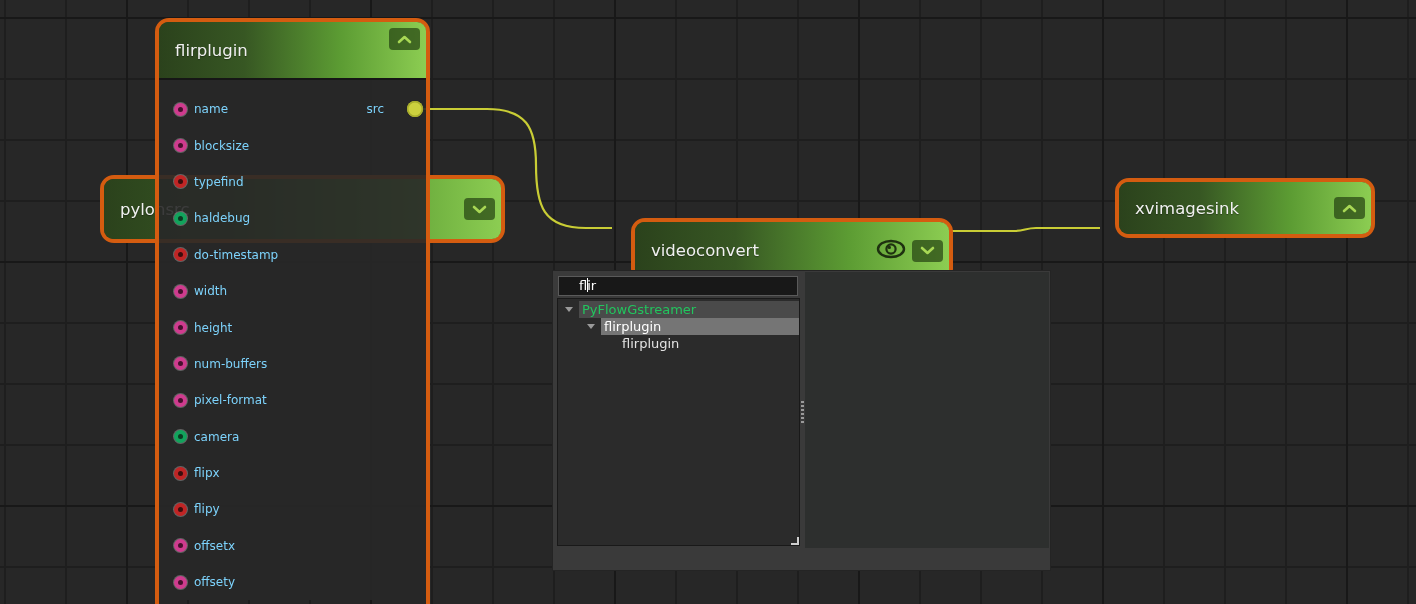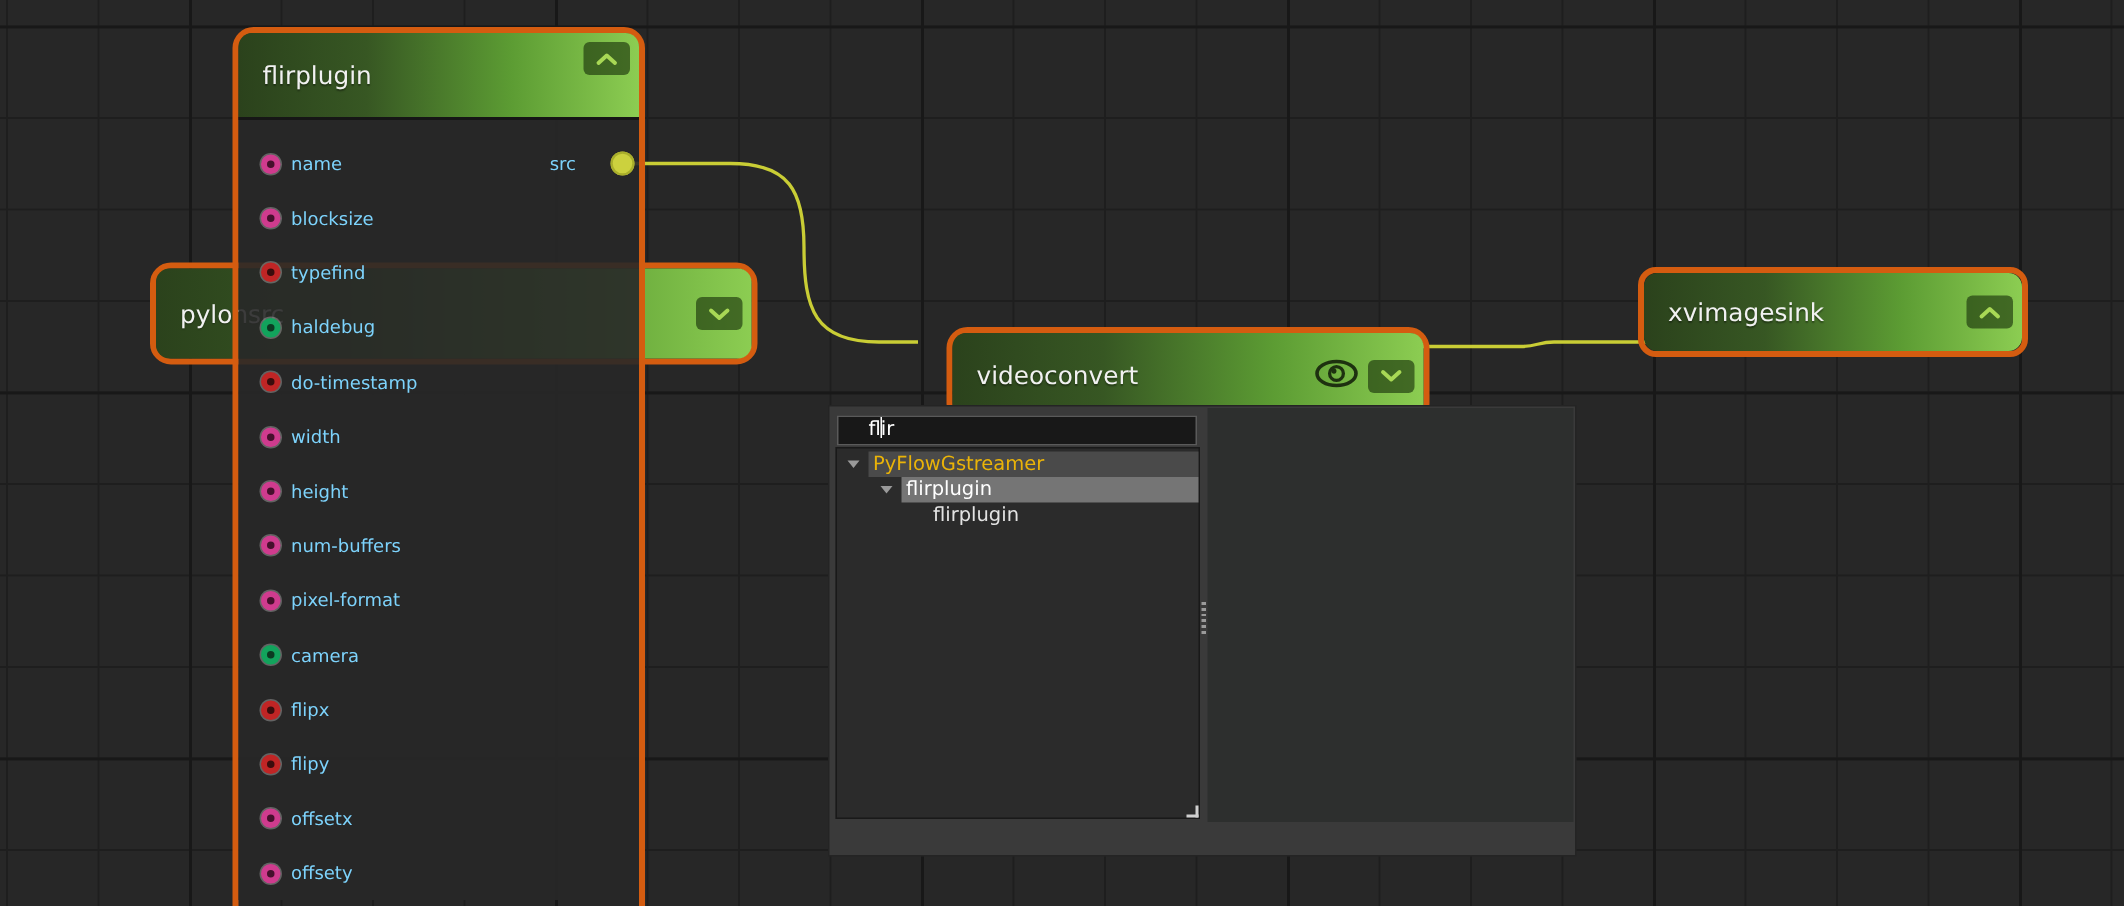--- a/index.html
+++ b/index.html
@@ -43,21 +43,21 @@
   .pin[data-pintype="magenta"]{border:4px solid #cf3b8e;background:#45102c;}
   .pin[data-pintype="red"]{border:4px solid #c02525;background:#3a0d0d;}
   .pin[data-pintype="green"]{border:4px solid #12a35c;background:#0c3a22;}
   .prop-label{color:#7dd3fc;font-size:12px;white-space:nowrap;}
   .out-group{margin-left:auto;display:flex;align-items:center;gap:23px;}
   .pin-out{width:16px;height:16px;border-radius:50%;background:#ccd13e;
     box-shadow:inset 0 0 0 1.5px #a9ae2b;flex:none;}
   
   #node-pylonsrc{left:100px;top:175px;width:397px;height:60px;z-index:1;}
   #node-videoconvert{left:631px;top:178px;width:314px;height:57px;z-index:3;margin-top:40px;}
-  #node-xvimagesink{left:1092px;top:178px;width:252px;height:52px;z-index:3;border-radius:12px;}
+  #node-xvimagesink{left:1115px;top:178px;width:252px;height:52px;z-index:3;}
   .collapsed .collapse-btn{top:50%;transform:translateY(-50%);right:6px;}
   
   #wires{position:absolute;left:0;top:0;z-index:2;}
   
   .palette{position:absolute;left:553px;top:271px;width:497px;height:299px;
     background:#3a3a3a;z-index:6;box-shadow:0 0 0 1px #242424;}
   .search-wrap{position:absolute;left:5px;top:4px;width:240px;height:20px;}
   .search-input{width:100%;height:100%;box-sizing:border-box;background:#181818;
     border:1px solid #5a5a5a;color:#fff;font-size:13px;padding:0 20px;
     font-family:inherit;outline:none;}
@@ -69,21 +69,21 @@
   .tree-row{display:flex;align-items:center;height:17px;font-size:13px;cursor:pointer;}
   .tree-row .expander{flex:none;width:0;height:0;border-left:4px solid transparent;
     border-right:4px solid transparent;border-top:5px solid #9a9a9a;margin-right:6px;}
   .tree-row .expander.hidden{visibility:hidden;}
   .tree-row .row-fill{flex:1;display:flex;align-items:center;height:17px;padding-left:3px;}
   .tree-row[data-state="highlighted"] .row-fill{background:#4a4a4a;}
   .tree-row[data-state="selected"] .row-fill{background:#757575;}
   .tree-row.d0{padding-left:7px;}
   .tree-row.d1{padding-left:29px;}
   .tree-row.d2{padding-left:47px;}
-  .tree-row.d0 .tree-label{color:#eab308;text-align:center;}
+  .tree-row.d0 .tree-label{color:#22c55e;text-align:center;}
   .tree-row.d1 .tree-label{color:#ffffff;}
   .tree-row.d2 .tree-label{color:#e3e3e3;}
   .right-pane{position:absolute;left:252px;top:1px;width:244px;height:276px;background:#2d2f2e;}
   .splitter{position:absolute;left:248px;top:130px;width:3px;height:22px;
     background:repeating-linear-gradient(to bottom,#9a9a9a 0 2px,transparent 2px 4px);cursor:col-resize;}
 </style>
 </head>
 <body>
 
 <svg id="wires" width="1416" height="604" viewBox="0 0 1416 604">

